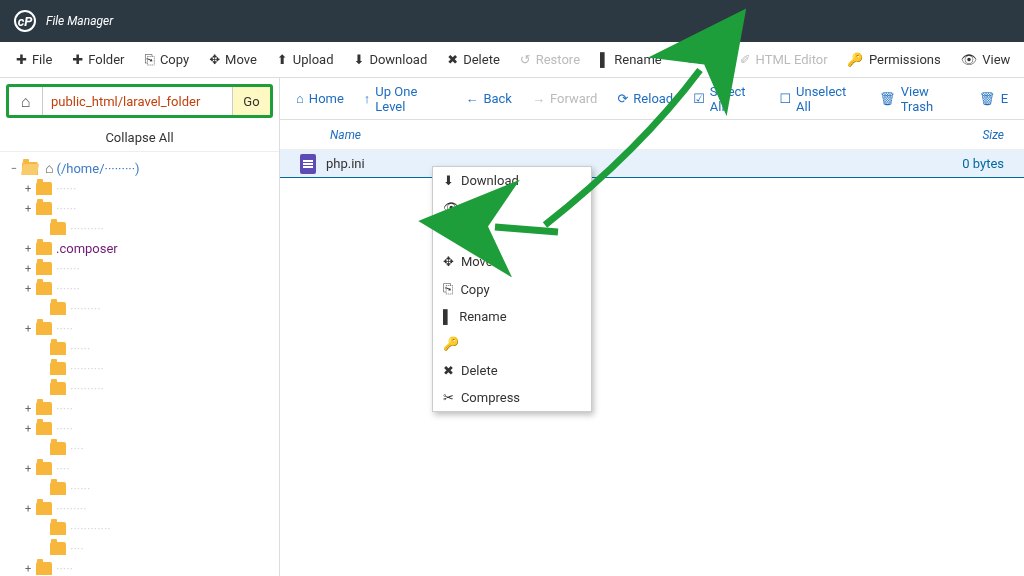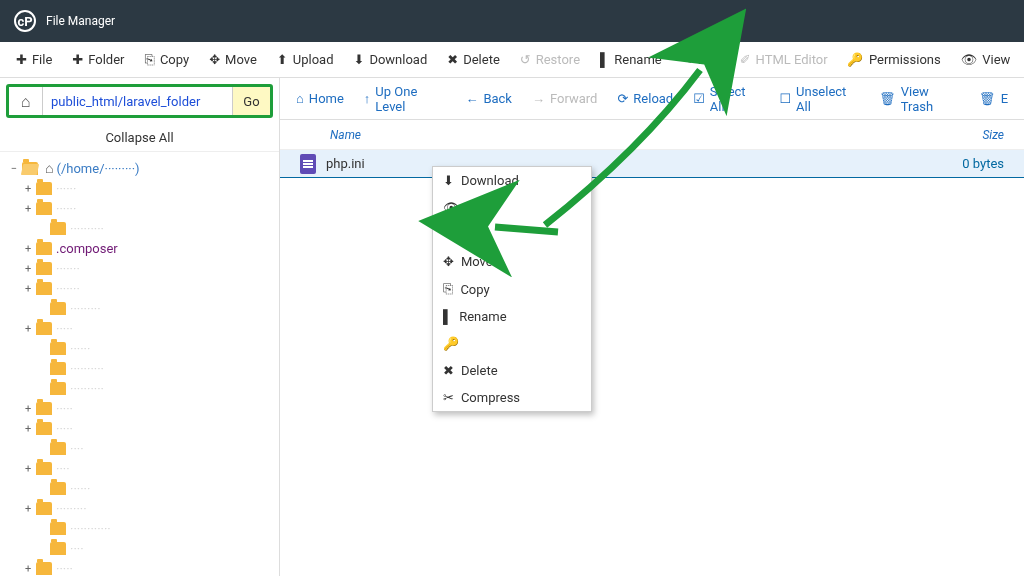--- a/index.html
+++ b/index.html
@@ -1,37 +1,37 @@
 <!DOCTYPE html>
 <html><head>
 <meta charset="utf-8">
 <style>
 * { margin:0; padding:0; box-sizing:border-box; font-family: -apple-system, BlinkMacSystemFont, "Segoe UI", Roboto, sans-serif; }
 body { width:1024px; height:576px; overflow:hidden; background:#fff; position:relative; }
 
 
-.header { background:#2c3943; height:42px; display:flex; align-items:center; padding:0 14px; color:#fff; }
+.header { background:#2c3943; height:42px; display:flex; align-items:center; padding:0 14px; color:#fff;font-style:italic; }
 .cp-logo { width:22px; height:22px; border:2px solid #fff; border-radius:50%; display:flex; align-items:center; justify-content:center; font-weight:bold; font-size:13px; margin-right:10px; }
 .header-title { font-size:12px; font-weight:400; }
 
 
 .toolbar { height:36px; background:#fff; border-bottom:1px solid #ddd; display:flex; align-items:center; padding:0 6px; }
 .toolbar-btn { padding:6px 10px; font-size:13px; color:#333; display:inline-flex; align-items:center; gap:5px; cursor:pointer; white-space:nowrap; }
 .toolbar-btn.disabled { color:#bbb; }
 
 
 .body { display:flex; height:calc(576px - 42px - 36px); }
 .sidebar { width:280px; border-right:1px solid #ddd; display:flex; flex-direction:column; overflow:hidden; }
 .main { flex:1; display:flex; flex-direction:column; min-width:0; position:relative; }
 
 
 .pathbar-wrap { padding:6px; }
 .pathbar { border:3px solid #1e9e3a; border-radius:3px; display:flex; height:34px; align-items:stretch; }
 .pathbar .home-btn { width:34px; display:flex; align-items:center; justify-content:center; border-right:1px solid #ccc; color:#555; }
-.pathbar input { flex:1; border:none; padding:8px 8px; font-size:13px; color:#1d4ed8; outline:none; }
+.pathbar input { flex:1; border:none; padding:8px 8px; font-size:13px; color:#c2410c; outline:none; }
 .pathbar .go-btn { width:38px; border-left:1px solid #ccc; display:flex; align-items:center; justify-content:center; font-size:13px; color:#333; background:#fef9c3; }
 
 .collapse-all { text-align:center; padding:6px; font-size:13px; color:#333; border-bottom:1px solid #eee; cursor:pointer; }
 
 
 .tree { padding:6px 8px; font-size:13px; color:#444; overflow:auto; flex:1; }
 .tree-row { display:flex; align-items:center; height:20px; white-space:nowrap; }
 .tree-row .toggler { width:12px; text-align:center; color:#666; font-size:11px; }
 .tree-row .spacer { display:inline-block; }
 .folder-ico { width:16px; height:13px; background:#f6b73c; border-radius:2px 2px 0 0; margin:0 4px 0 2px; position:relative; }

